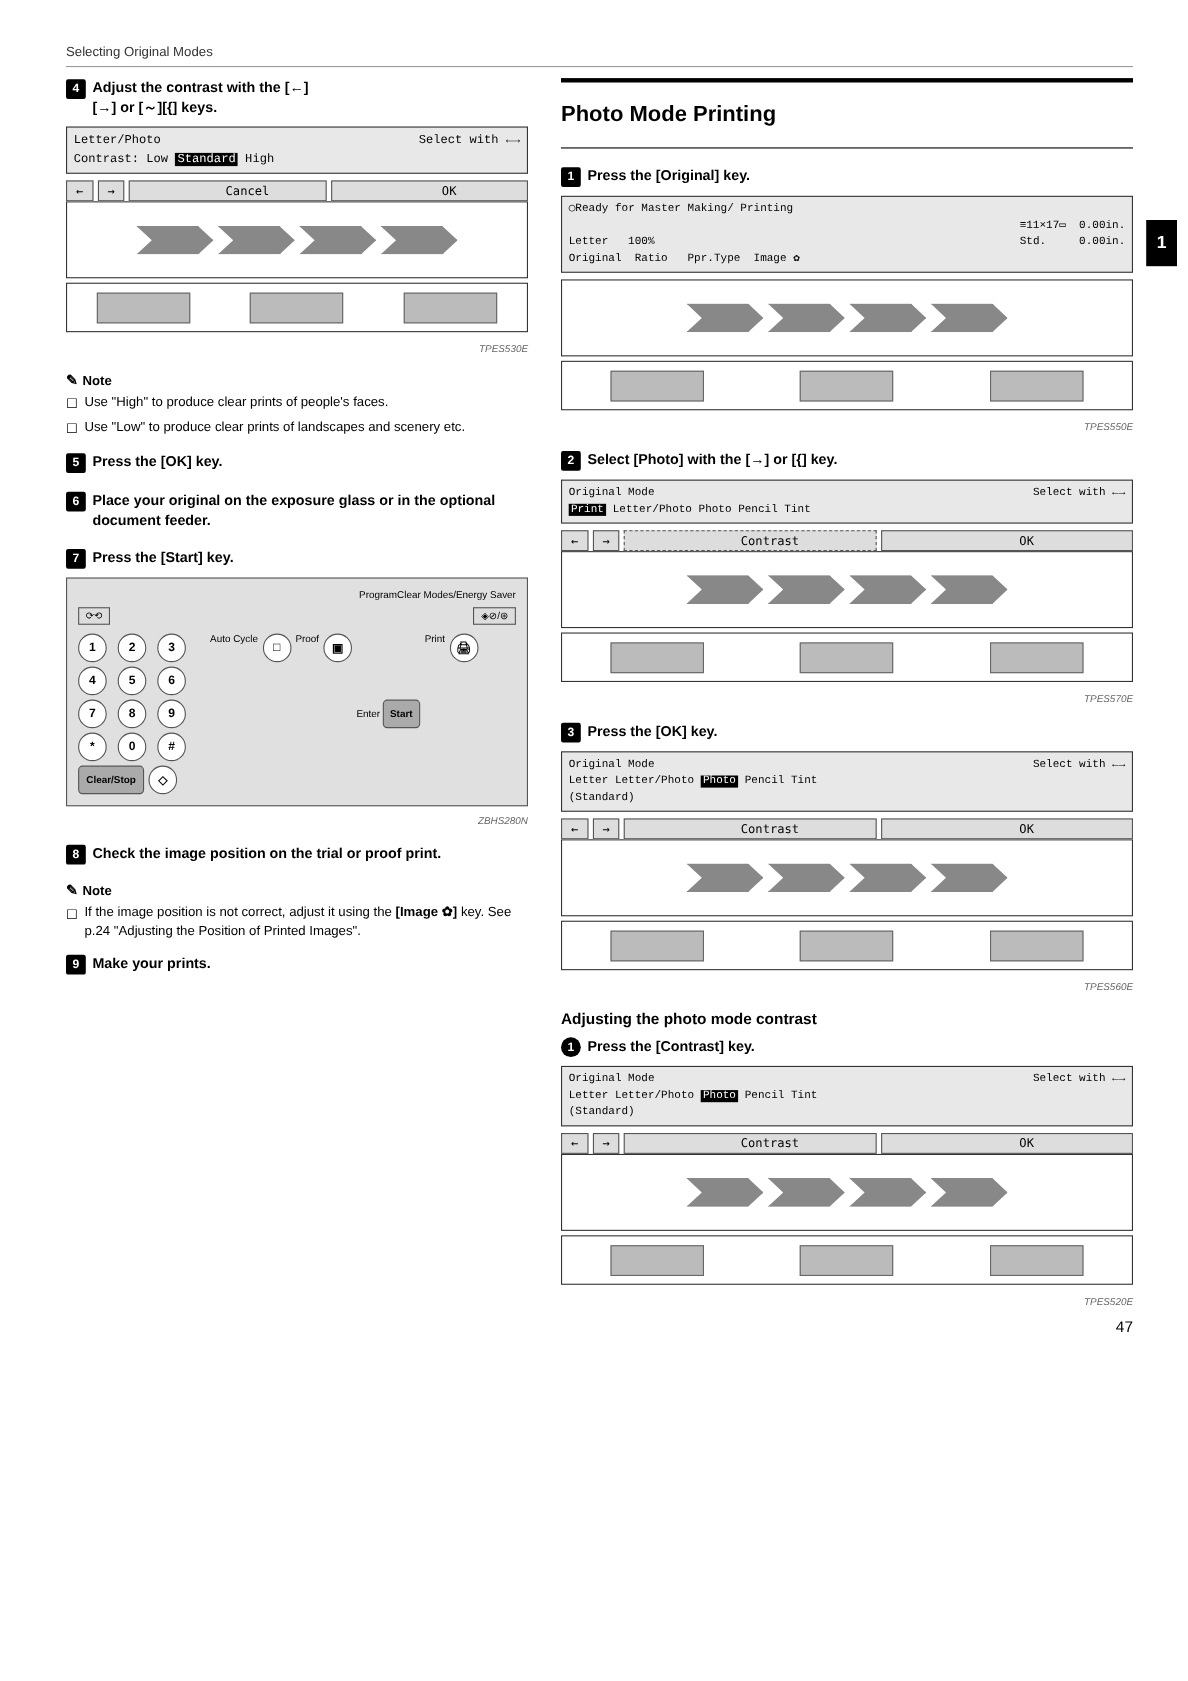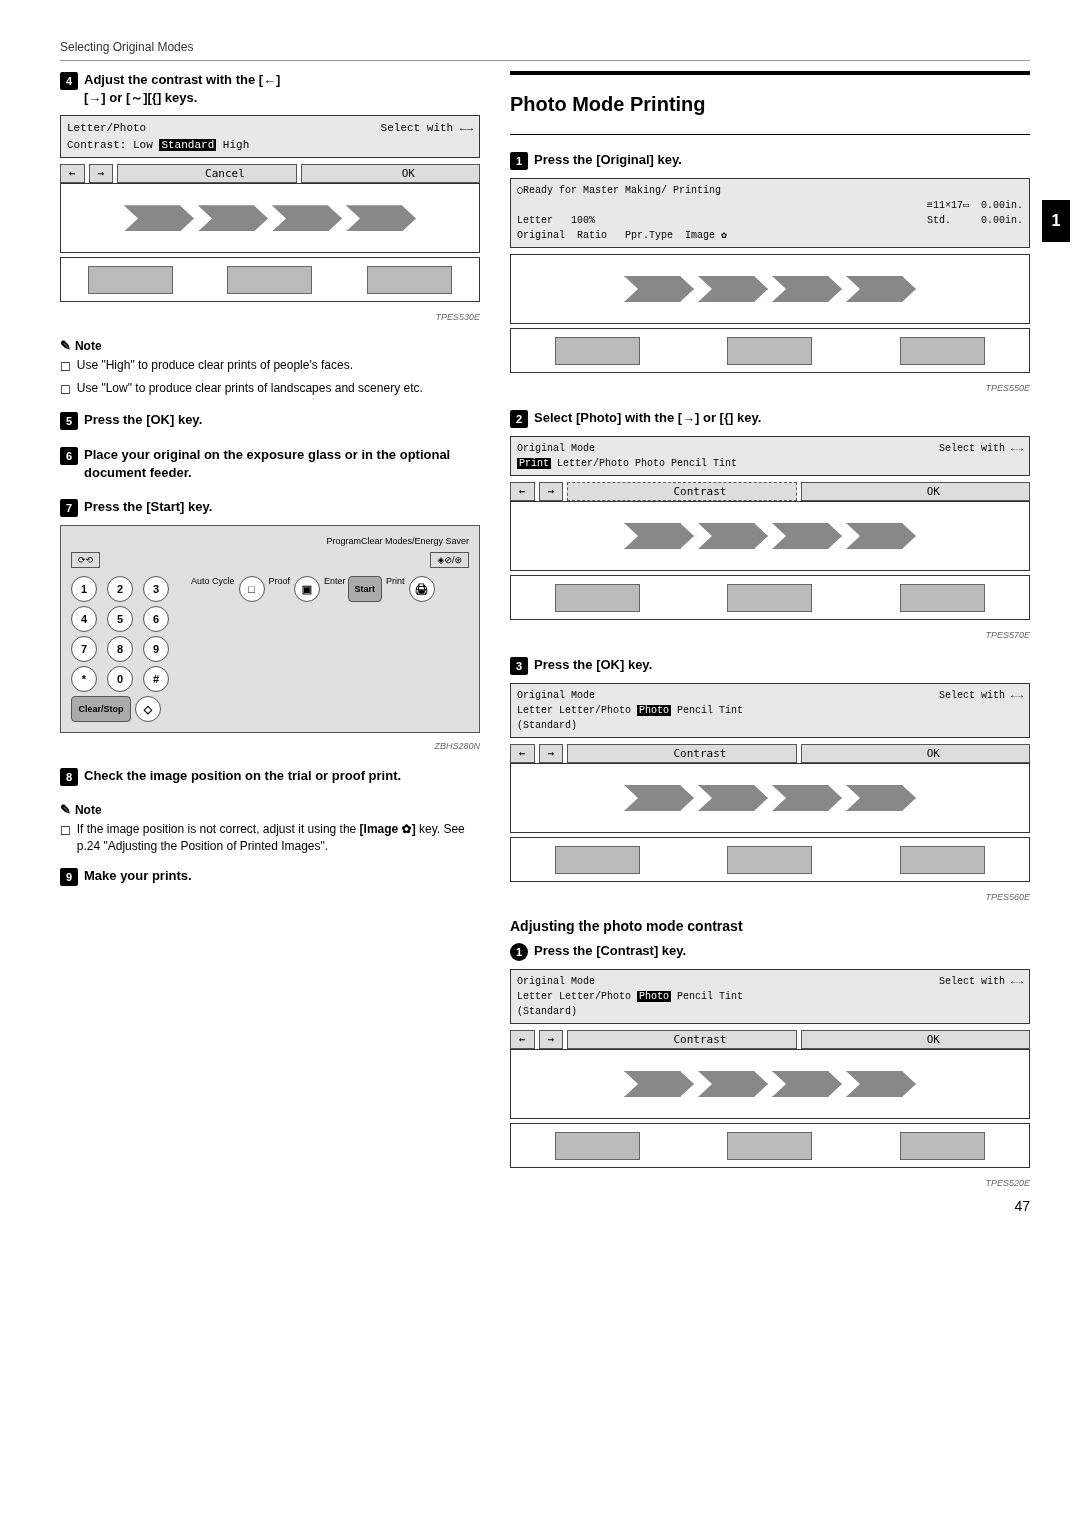--- a/index.html
+++ b/index.html
@@ -427,21 +427,21 @@
               <div style="display:flex;gap:4px;margin-top:4px;align-items:center;">
                 <div class="key wide special" style="font-size:9px;width:60px;">Clear/Stop</div>
                 <div class="key">◇</div>
               </div>
             </div>
             <div style="display:flex;flex-direction:row;gap:4px;justify-content:flex-start;">
               <div style="font-size:9px;text-align:right;">Auto Cycle</div>
               <div class="key" style="width:26px;">□</div>
               <div style="font-size:9px;text-align:right;">Proof</div>
               <div class="key" style="width:26px;">▣</div>
-              <div style="display:flex;gap:2px;">
+              <div style="display:flex;align-items:center;gap:2px;">
                 <div style="font-size:9px;">Enter</div>
                 <div class="key wide special" style="background:#aaa;font-size:9px;">Start</div>
               </div>
               <div style="font-size:9px;text-align:right;">Print</div>
               <div class="key" style="width:26px;">🖨</div>
             </div>
           </div>
         </div>
         <div class="tpes-label">ZBHS280N</div>
       </div>

